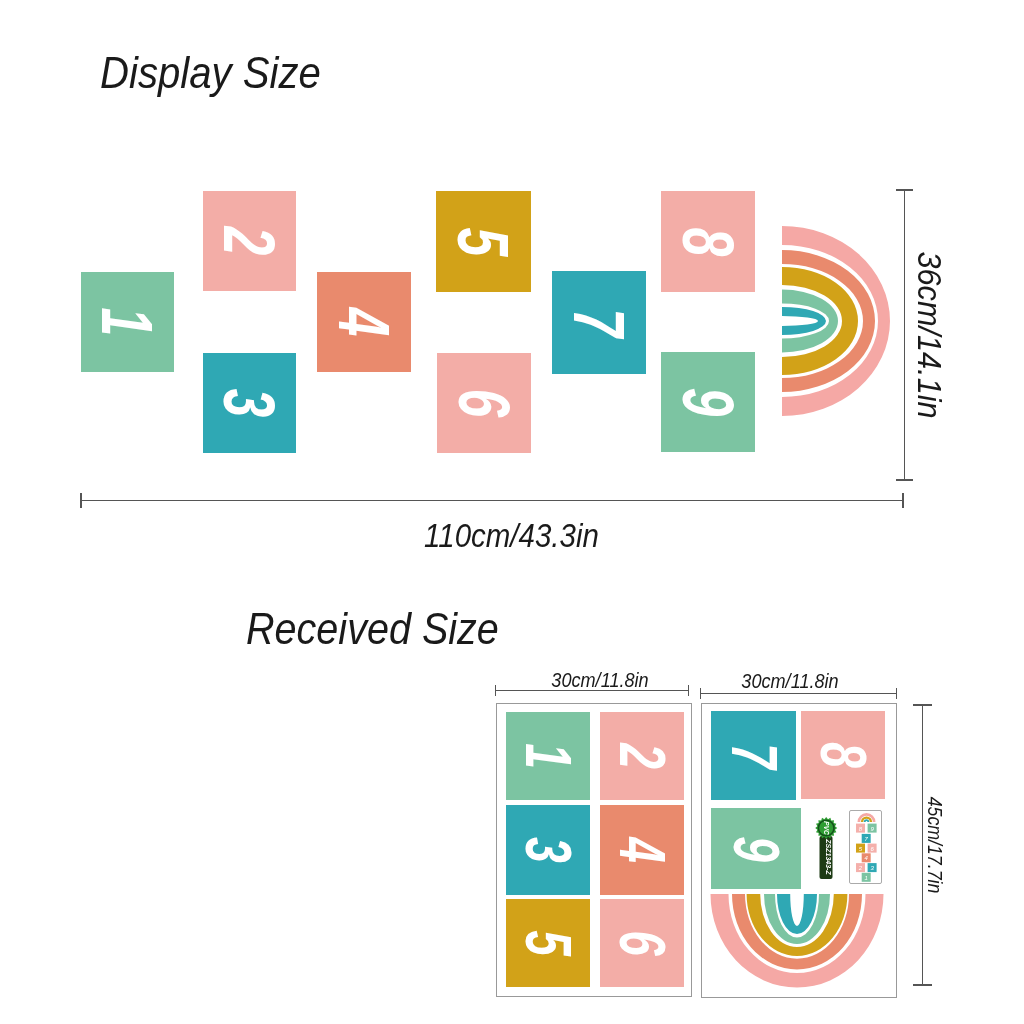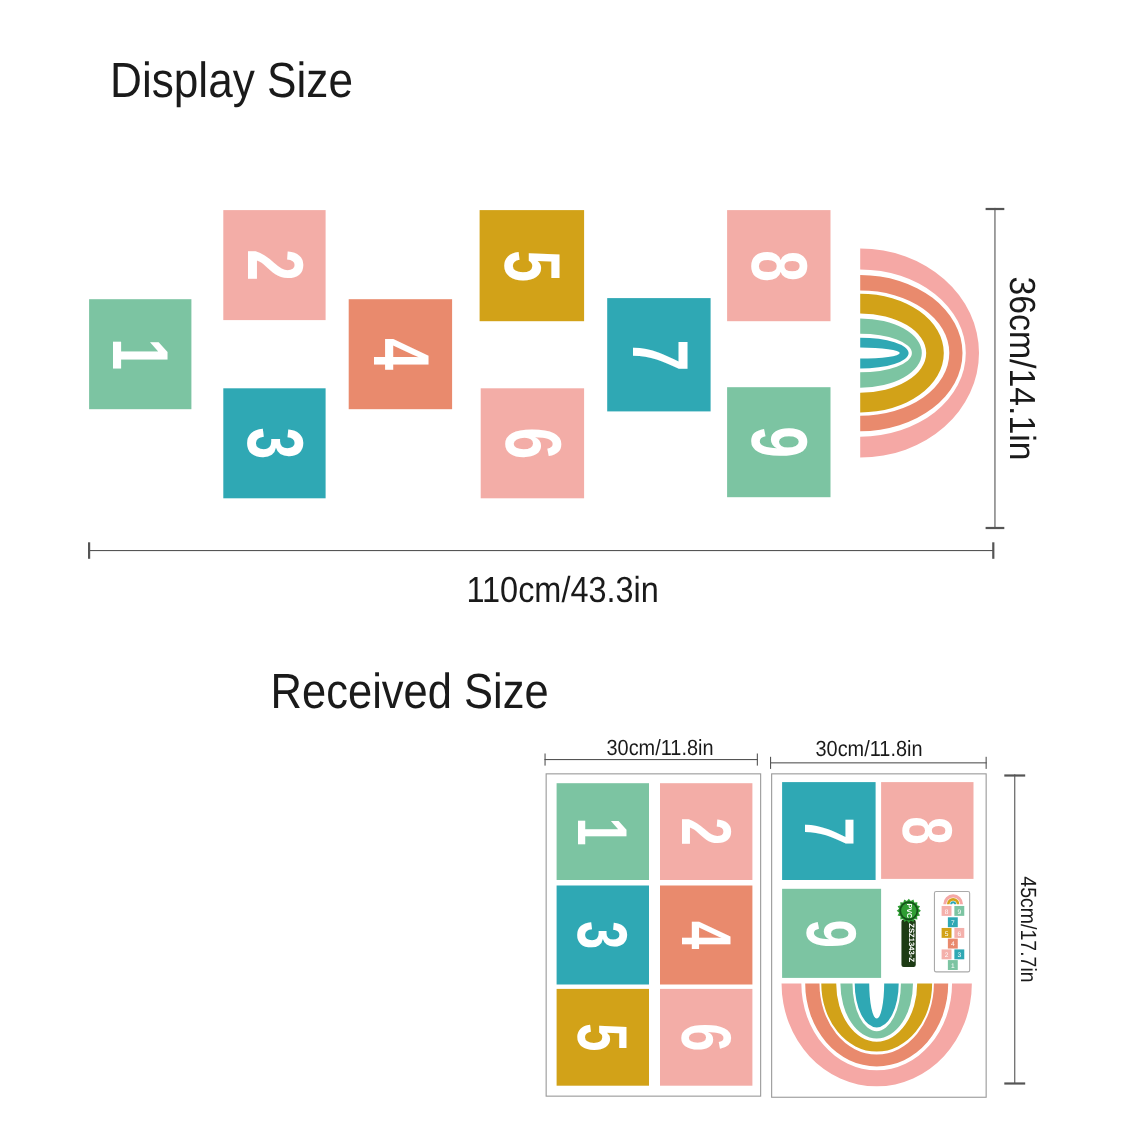--- a/index.html
+++ b/index.html
@@ -1,17 +1,17 @@
 <!DOCTYPE html>
 <html><head>
 <meta charset="utf-8">
 <style>
 html,body{margin:0;padding:0;background:#fff;}
 #canvas{position:relative;width:1024px;height:1024px;background:#fff;overflow:hidden;
-  font-family:"Liberation Sans",sans-serif;}
+  font-family:"Liberation Sans",sans-serif;font-style:italic;}
 .sq{position:absolute;display:flex;align-items:center;justify-content:center;}
 .sq span{transform:rotate(90deg) scaleX(0.72);color:#fff;font-weight:bold;font-size:72px;line-height:1;}
 .mint{background:#7cc4a2;}
 .pink{background:#f3ada7;}
 .teal{background:#2fa8b4;}
 .salmon{background:#e98a6d;}
 .mustard{background:#d2a218;}
 .lbl{position:absolute;color:#1a1a1a;}
 .line{position:absolute;background:#555;}
 </style>

